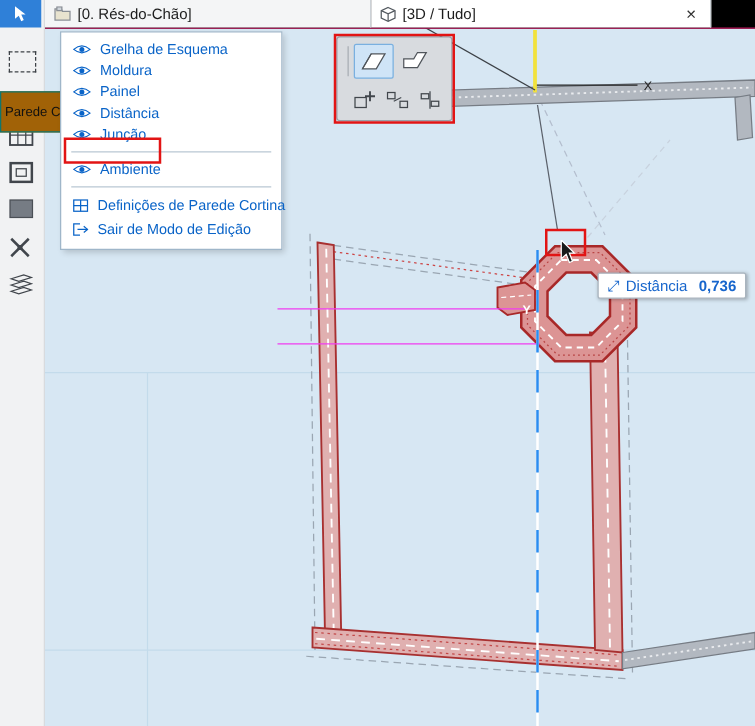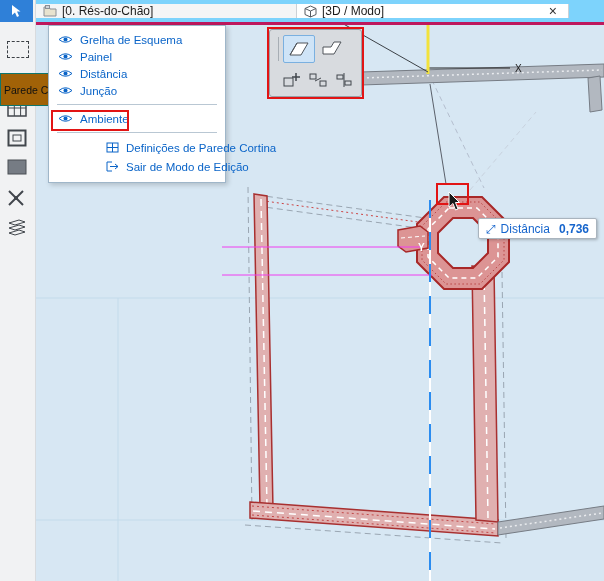--- a/index.html
+++ b/index.html
@@ -8,22 +8,22 @@
     font-family:"Liberation Sans", sans-serif;
     background:#f1f2f3;
   }
   #app{position:relative;width:604px;height:581px;}
 
   
   .viewport{position:absolute;left:36px;top:22px;width:568px;height:559px;background:#d7e7f3;z-index:0;}
   .viewport svg{display:block;}
 
   
-  .tabbar{position:absolute;left:36px;top:0;width:568px;height:22px;background:#7dd3fc;
-    border-bottom:3px solid #be185d;display:flex;z-index:2;align-items:center;}
+  .tabbar{position:absolute;left:36px;top:0;width:568px;height:22px;background:#000000;
+    border-bottom:1px solid #be185d;display:flex;z-index:2;}
   .tab{display:flex;align-items:center;gap:5px;padding:0 7px;font-size:12px;color:#1c1c1c;
     border-right:1px solid #ccd1d6;background:#f4f5f6;box-sizing:border-box;cursor:pointer;}
   .tab.tab1{width:261px;}
   .tab.tab2{width:272px;background:#ffffff;}
   .tab-label{white-space:nowrap;overflow:hidden;}
   .tab-close{margin-left:auto;font-size:14px;line-height:14px;color:#333;padding:0 4px;cursor:pointer;}
 
   
   .sidebar{position:absolute;left:0;top:0;width:36px;height:581px;background:#f1f2f3;
     border-right:1px solid #d8dbde;z-index:2;box-sizing:border-box;}
@@ -38,21 +38,21 @@
   .tool.t-panel{left:7px;top:159px;}
   .tool.t-junction{left:7px;top:189px;}
   .tool.t-accessory{left:7px;top:218px;}
 
   
   .menu{position:absolute;left:48px;top:25px;width:178px;background:#ffffff;
     border:1px solid #9fb6c9;box-shadow:2px 2px 5px rgba(0,0,0,.18);
     padding:5px 0 6px;z-index:5;box-sizing:border-box;}
   .menu-item{display:flex;align-items:center;gap:7px;height:17px;padding:0 9px;
     font-size:11.5px;color:#0a64c8;white-space:nowrap;cursor:pointer;}
-  .menu-item.tall{height:19px;margin-left:48px;}
+  .menu-item.tall{height:19px;}
   .menu-sep{height:1px;background:#b9c7d3;margin:5px 8px;}
   .menu-item svg{flex:0 0 auto;}
 
   
   .palette{position:absolute;left:269px;top:29px;width:93px;height:68px;background:#d8dbdf;
     border:1px solid #9aa0a8;border-radius:3px;z-index:4;box-sizing:border-box;}
   .palette-handle{position:absolute;left:8px;top:7px;width:1px;height:24px;background:#a7adb4;}
   .pbtn{position:absolute;display:flex;align-items:center;justify-content:center;
     border-radius:2px;cursor:pointer;}
   .pbtn.sel{background:#cfe4f7;border:1px solid #7ab0e0;}
@@ -149,21 +149,21 @@
         <path d="M1,3 L1,11 L13,11 L13,4 L7,4 L6,2 L1,2 Z" fill="#e8e3cf" stroke="#8a8f96"></path>
         <rect x="2.5" y="0.5" width="4" height="3" fill="#cfd4da" stroke="#8a8f96"></rect>
       </svg>
       <span class="tab-label">[0. Rés-do-Chão]</span>
     </div>
     <div class="tab tab2">
       <svg width="13" height="13" viewBox="0 0 13 13">
         <path d="M6.5,1 L12,3.5 L12,9.5 L6.5,12 L1,9.5 L1,3.5 Z" fill="#ffffff" stroke="#555b61"></path>
         <path d="M1,3.5 L6.5,6 L12,3.5 M6.5,6 L6.5,12" fill="none" stroke="#555b61"></path>
       </svg>
-      <span class="tab-label">[3D / Modo]</span>
+      <span class="tab-label">[3D / Tudo]</span>
       <span class="tab-close">×</span>
     </div>
   </div>
 
   <div class="sidebar">
     <div class="tool select">
       <svg width="12" height="14" viewBox="0 0 12 14">
         <polygon points="1,1 1,11 4,8.5 6,13 8,12 6,7.5 9.5,7.5" fill="#ffffff"></polygon>
       </svg>
     </div>
@@ -210,20 +210,27 @@
         <path d="M1,5.5 Q7.5,0 14,5.5 Q7.5,11 1,5.5 Z" fill="none" stroke="#0a64c8"></path>
           <circle cx="7.5" cy="5.5" r="2" fill="#0a64c8"></circle>
       </svg>
       <span>Grelha de Esquema</span>
     </div>
     <div class="menu-item">
       <svg width="15" height="11" viewBox="0 0 15 11">
         <path d="M1,5.5 Q7.5,0 14,5.5 Q7.5,11 1,5.5 Z" fill="none" stroke="#0a64c8"></path>
           <circle cx="7.5" cy="5.5" r="2" fill="#0a64c8"></circle>
       </svg>
+      <span>Moldura</span>
+    </div>
+    <div class="menu-item">
+      <svg width="15" height="11" viewBox="0 0 15 11">
+        <path d="M1,5.5 Q7.5,0 14,5.5 Q7.5,11 1,5.5 Z" fill="none" stroke="#0a64c8"></path>
+          <circle cx="7.5" cy="5.5" r="2" fill="#0a64c8"></circle>
+      </svg>
       <span>Painel</span>
     </div>
     <div class="menu-item">
       <svg width="15" height="11" viewBox="0 0 15 11">
         <path d="M1,5.5 Q7.5,0 14,5.5 Q7.5,11 1,5.5 Z" fill="none" stroke="#0a64c8"></path>
           <circle cx="7.5" cy="5.5" r="2" fill="#0a64c8"></circle>
       </svg>
       <span>Distância</span>
     </div>
     <div class="menu-item">

